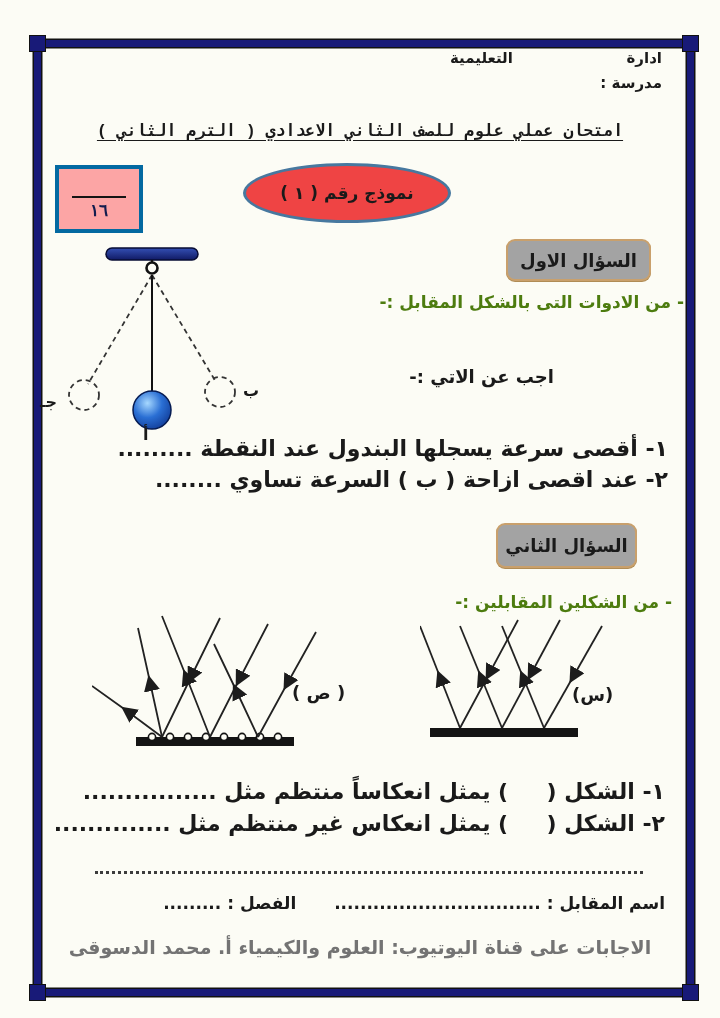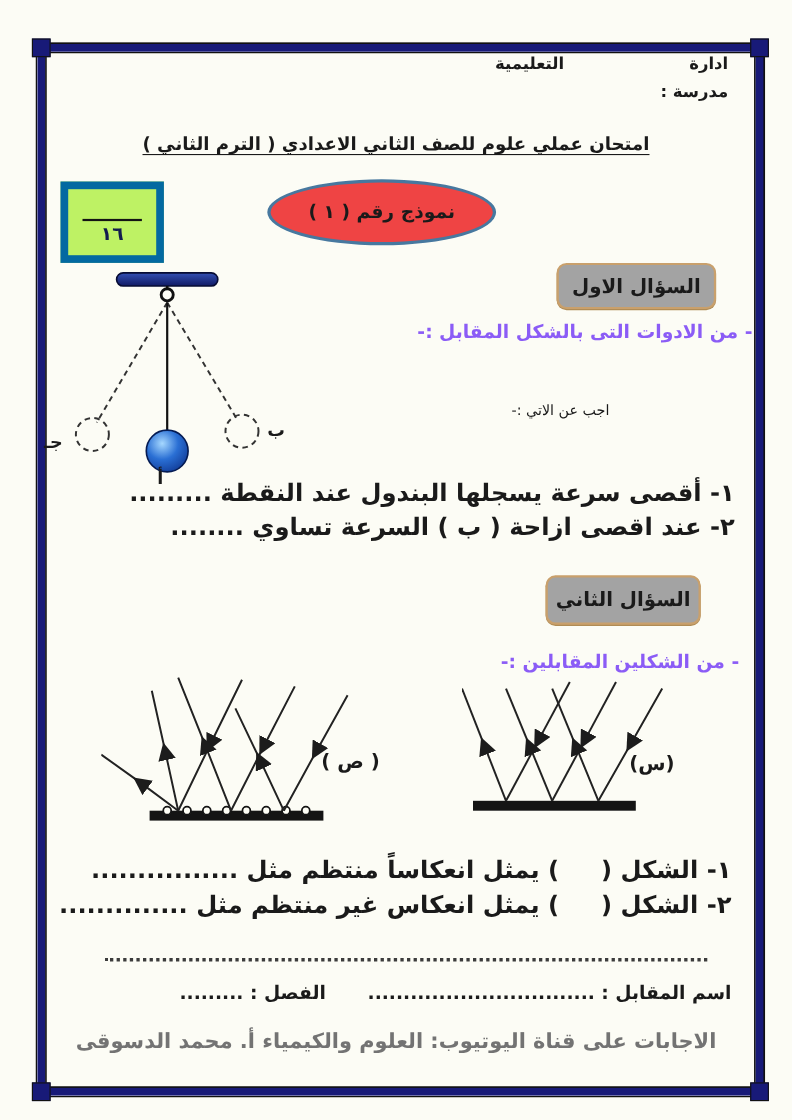--- a/index.html
+++ b/index.html
@@ -25,51 +25,51 @@
   .corner.tl{left:-12px;top:-12px}.corner.tr{right:-12px;top:-12px}
   .corner.bl{left:-12px;bottom:-12px}.corner.br{right:-12px;bottom:-12px}
 
   
   .hdr{right:58px;top:46px;text-align:right;font-weight:bold;font-size:15px;line-height:25px;}
   .hdr-l2{display:flex;justify-content:space-between;width:212px;margin-right:0;}
 
   .title{
     left:0;top:121px;width:100%;text-align:center;
     font-weight:bold;font-size:16.5px;
-    text-decoration:underline;text-underline-offset:4px;
+    text-decoration:underline;text-underline-offset:4px;font-family:Liberation Mono, monospace;
   }
 
   .oval{
     left:243px;top:163px;width:202px;height:54px;
     border:3px solid #47789f;border-radius:50%;
     display:flex;align-items:center;justify-content:center;
     font-weight:bold;font-size:17px;background:#ef4444;
   }
   .scorebox{
     left:55px;top:165px;width:80px;height:60px;
-    border:7px solid #0369a1;background:#bef264;
-    display:flex;flex-direction:column;align-items:center;
+    border:4px solid #0369a1;background:#fca5a5;
+    display:flex;flex-direction:column;align-items:center;font-family:Liberation Serif, serif;
   }
   .scorebox .bar{width:54px;height:27px;border-bottom:2.5px solid #141414;}
   .scorebox .val{font-weight:bold;font-size:17px;color:#121c4e;margin-top:2px;}
 
   
   .qbox{
     border:2px solid #c9a06c;border-radius:9px;background:#a3a3a3;
     display:flex;align-items:center;justify-content:center;
     font-weight:bold;font-size:18px;box-shadow:0 1px 0 #b08c55;
   }
   .q1box{left:506px;top:239px;width:141px;height:38px;}
   .q2box{left:496px;top:523px;width:137px;height:41px;}
 
-  .redline{color:#8b5cf6;font-weight:bold;font-size:17px;text-align:right;}
+  .redline{color:#4d7c0f;font-weight:bold;font-size:17px;text-align:right;}
   .red1{right:36px;top:292px;}
   .red2{right:48px;top:592px;}
 
-  .subprompt{right:166px;top:366px;font-weight:normal;font-size:13px;}
+  .subprompt{right:166px;top:366px;font-weight:bold;font-size:18px;}
 
   .items{text-align:right;font-weight:bold;font-size:22px;line-height:31px;white-space:nowrap;}
   .items1{right:52px;top:433px;}
   .items2{right:55px;top:776px;line-height:32px;}
 
   .figlabel{font-weight:bold;font-size:18px;}
   .pend-label{font-weight:bold;font-size:16px;}
 
   .dotline{left:95px;top:871px;width:548px;border-top:3px dotted #3c3c3c;height:0;}
 

